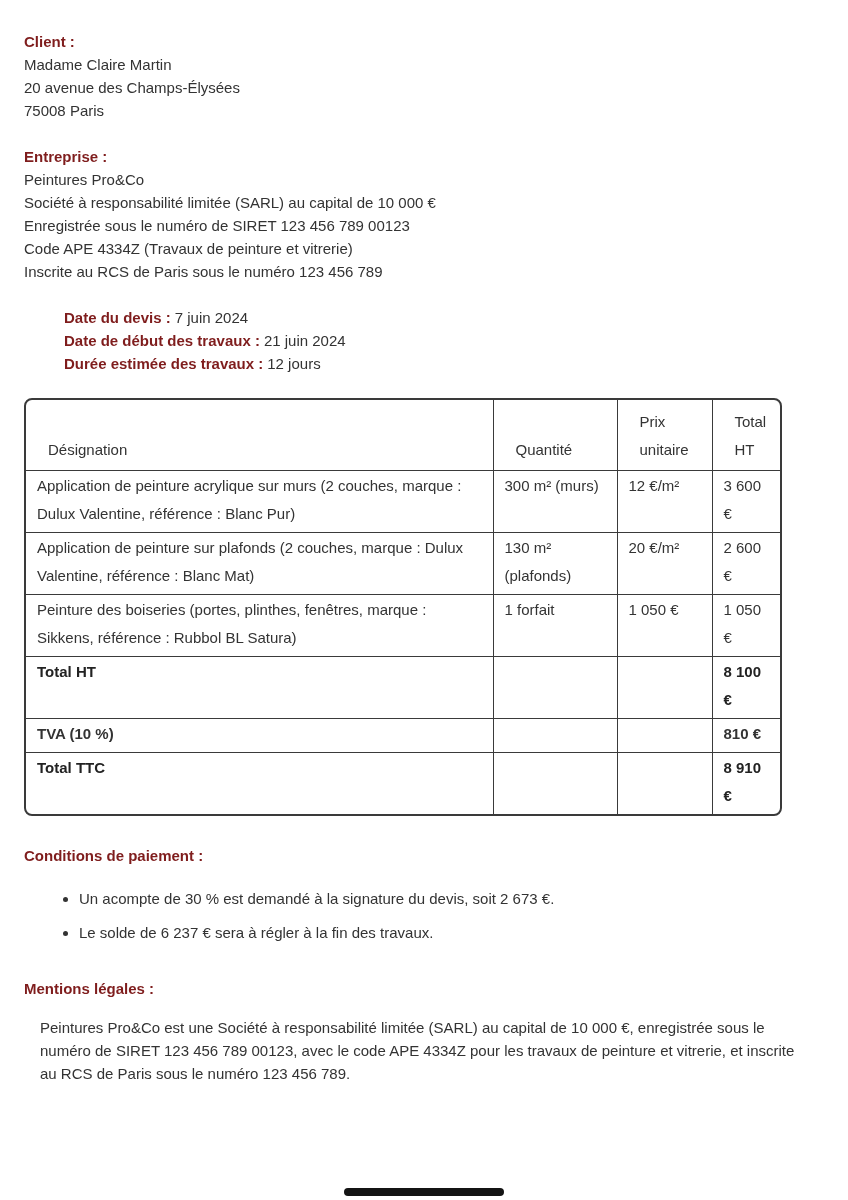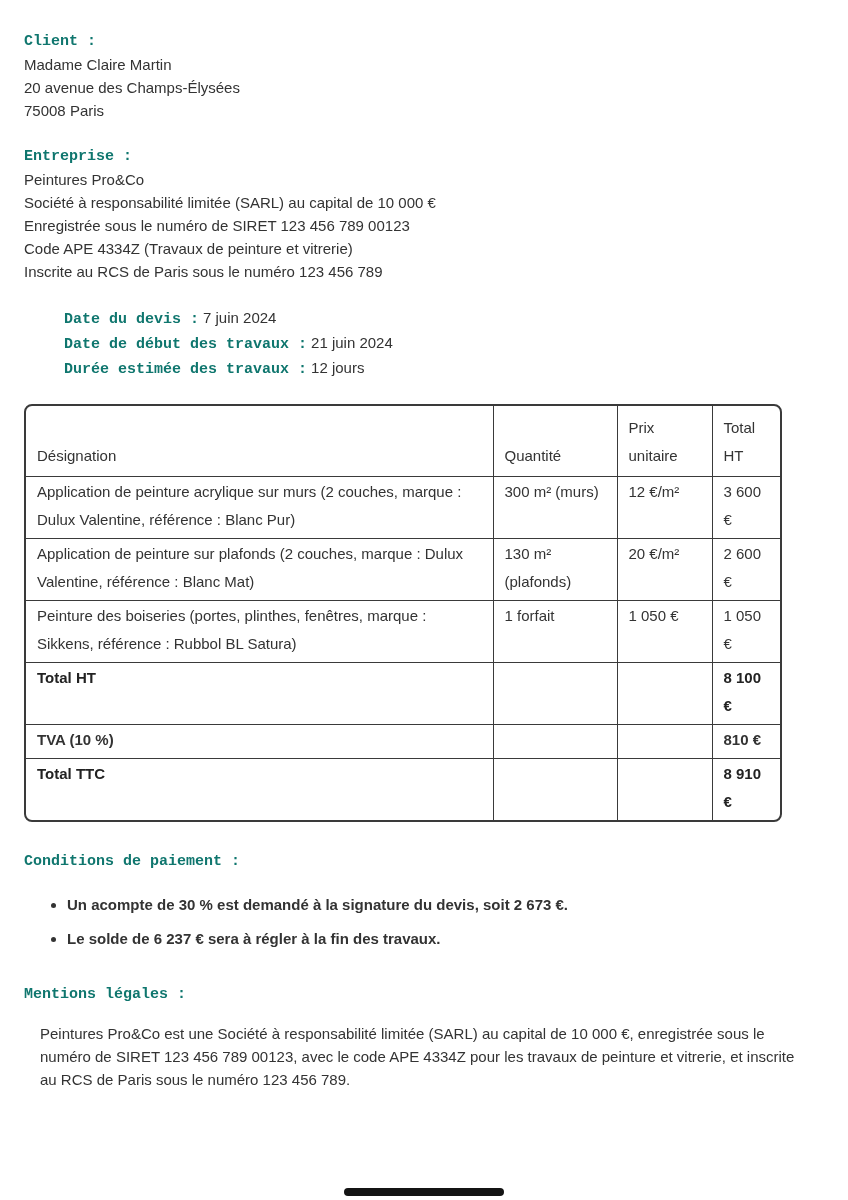--- a/index.html
+++ b/index.html
@@ -18,22 +18,21 @@
   }
   .page {
     padding: 30px 20px 0 24px;
   }
   .block {
     margin: 0 0 23px 0;
     line-height: 23px;
   }
   .b {
     font-weight: 700;
-    color: #0f766e;
-    font-family: Liberation Mono, monospace;
+    color: #7f1d1d;
   }
   .date-line .date-label { margin-right: 4px; margin-left: 40px; }
 
   
   .tablewrap {
     width: 758px;
     border: 2px solid #3a3a3a;
     border-radius: 8px;
     overflow: hidden;
     margin: 20px 0 0 0;
@@ -53,40 +52,39 @@
     border: 1px solid #3a3a3a;
     text-align: left;
     font-weight: 400;
     line-height: 28px;
     padding: 1px 11px 4px 11px;
     vertical-align: top;
     overflow-wrap: break-word;
   }
   thead th {
     vertical-align: bottom;
-    padding: 8px 11px 6px 11px;
+    padding: 8px 11px 6px 22px;
     height: 61px;
     box-sizing: border-box;
   }
   tr.sum-bold td { font-weight: 700; color: #222222; }
   tr.sum-plain td { font-weight: 700; }
 
   
   .section-heading {
     margin: 28px 0 0 0;
     line-height: 23px;
   }
   ul.bullets {
     margin: 20px 0 0 0;
     padding: 0 0 0 39px;
   }
   ul.bullets li {
-    margin: 0 0 11px 4px;
-    line-height: 23px;
-    font-weight: bold;
+    margin: 0 0 11px 16px;
+    line-height: 23px;
   }
   .legal {
     margin: 33px 0 0 0;
     line-height: 23px;
   }
   .legal p { margin: 16px; }
 
   .home-indicator {
     position: absolute;
     bottom: 4px;

